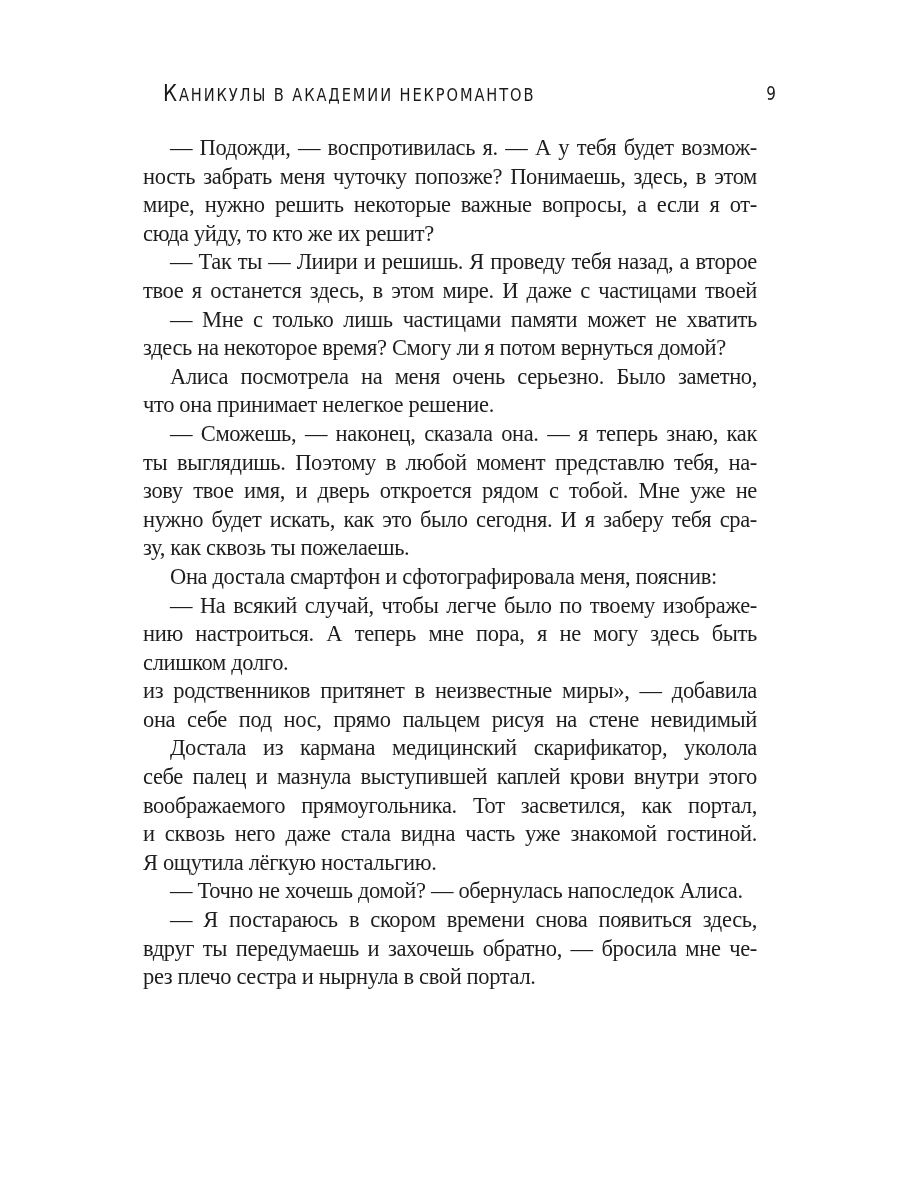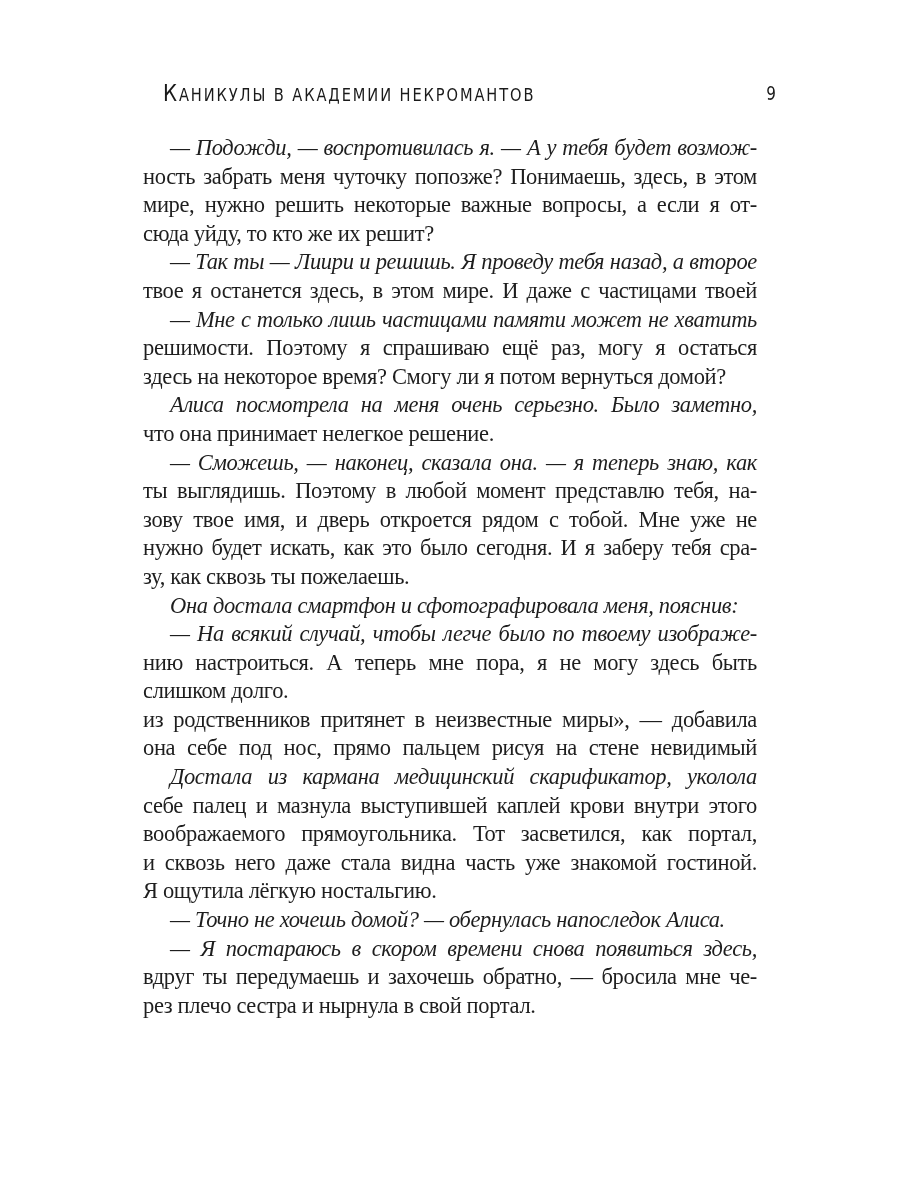--- a/index.html
+++ b/index.html
@@ -56,21 +56,20 @@
       font-size: 22.5px;
       line-height: 28.6px;
       height: 28.6px;
       white-space: nowrap;
       text-align: justify;
       text-align-last: justify;
       letter-spacing: -0.35px;
     }
     .line.indent {
       padding-left: 27px;
-      font-style: italic;
     }
     .line.last {
       text-align-last: left;
     }
   </style>
 </head>
 <body>
 
 <div class="running-header">
   <div class="header-title"><span class="cap">К</span><span>АНИКУЛЫ В АКАДЕМИИ НЕКРОМАНТОВ</span></div>
@@ -78,21 +77,20 @@
 </div>
 
 <div class="text-block">
   <div class="line indent">— Подожди, — воспротивилась я. — А у тебя будет возмож-</div>
   <div class="line">ность забрать меня чуточку попозже? Понимаешь, здесь, в этом</div>
   <div class="line">мире, нужно решить некоторые важные вопросы, а если я от-</div>
   <div class="line last">сюда уйду, то кто же их решит?</div>
   <div class="line indent">— Так ты — Лиири и решишь. Я проведу тебя назад, а второе</div>
   <div class="line">твое я останется здесь, в этом мире. И даже с частицами твоей</div>
   <div class="line indent">— Мне с только лишь частицами памяти может не хватить</div>
-  <div class="line">решимости. Поэтому я спрашиваю ещё раз, могу я остаться</div>
   <div class="line last">здесь на некоторое время? Смогу ли я потом вернуться домой?</div>
   <div class="line indent">Алиса посмотрела на меня очень серьезно. Было заметно,</div>
   <div class="line last">что она принимает нелегкое решение.</div>
   <div class="line indent">— Сможешь, — наконец, сказала она. — я теперь знаю, как</div>
   <div class="line">ты выглядишь. Поэтому в любой момент представлю тебя, на-</div>
   <div class="line">зову твое имя, и дверь откроется рядом с тобой. Мне уже не</div>
   <div class="line">нужно будет искать, как это было сегодня. И я заберу тебя сра-</div>
   <div class="line last">зу, как сквозь ты пожелаешь.</div>
   <div class="line indent last">Она достала смартфон и сфотографировала меня, пояснив:</div>
   <div class="line indent">— На всякий случай, чтобы легче было по твоему изображе-</div>

